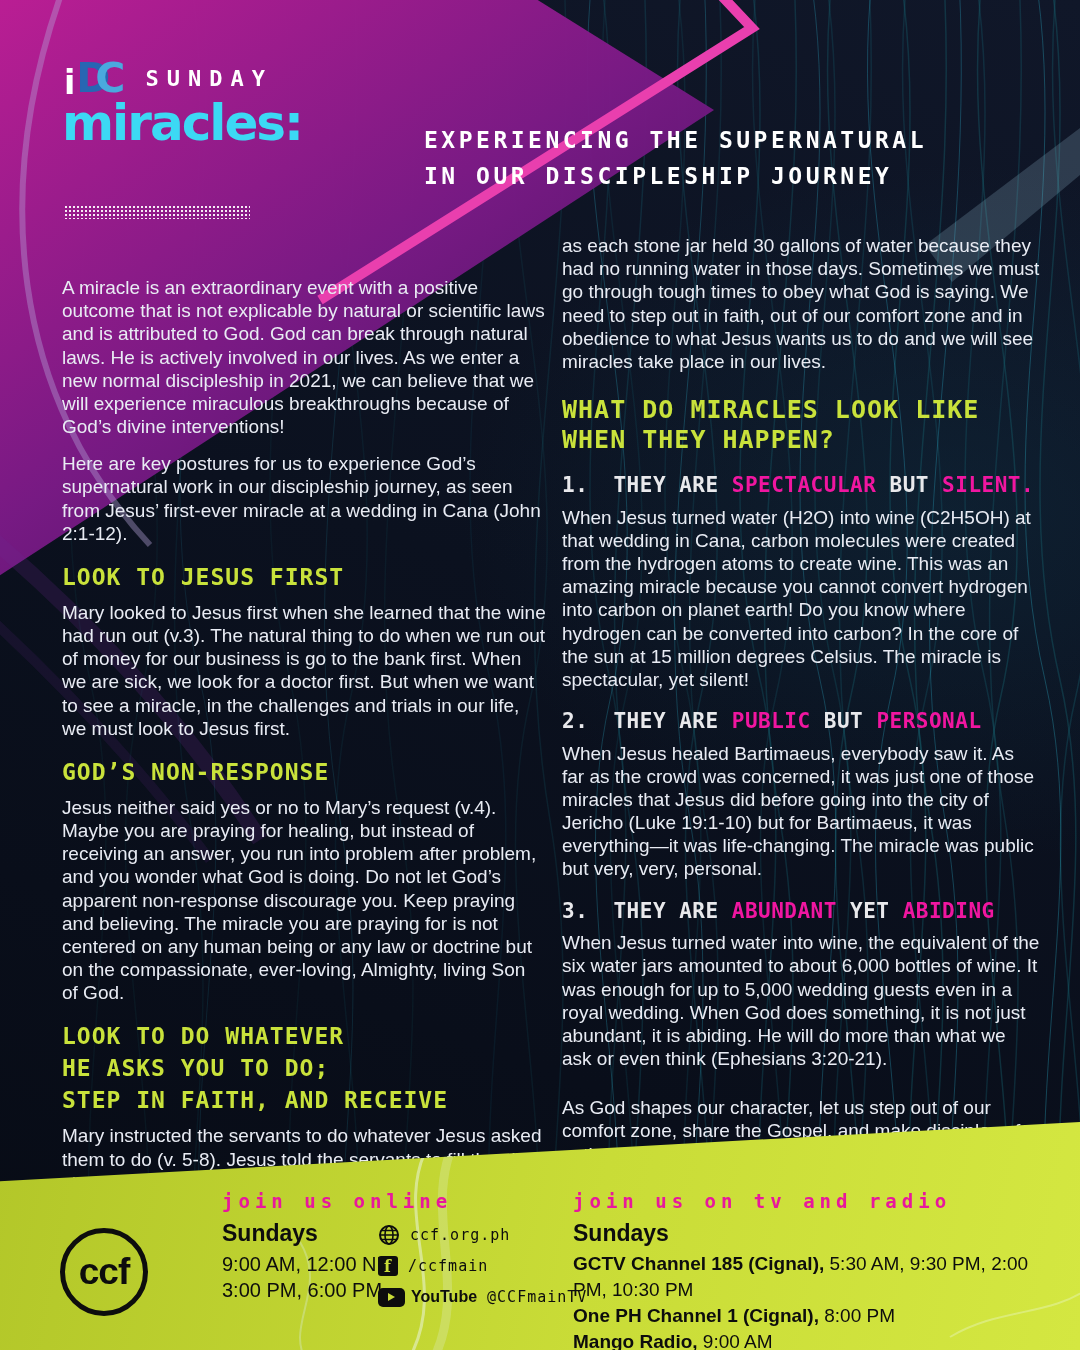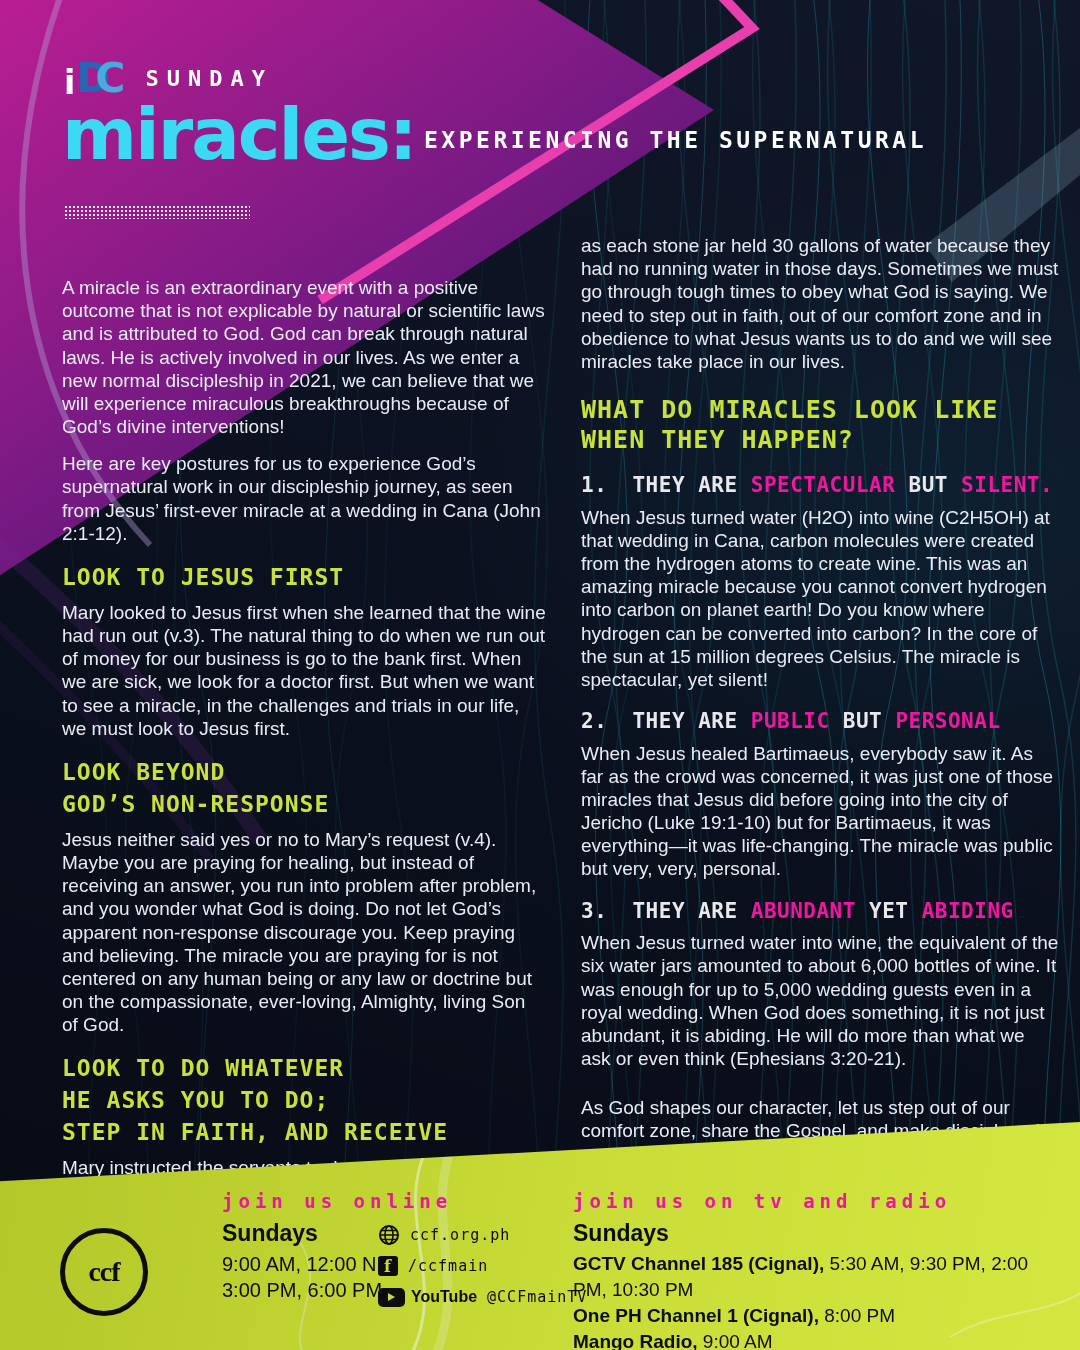--- a/index.html
+++ b/index.html
@@ -17,31 +17,31 @@
   
   .logo-row { position:absolute; left:64px; top:58px; display:flex; align-items:center; }
   .idc-logo { display:inline-flex; align-items:flex-end; font-family:"DejaVu Sans", sans-serif; font-weight:bold; line-height:1; }
   .idc-i { color:#ffffff; font-size:33px; }
   .idc-d { color:#2766b3; font-size:41px; margin-left:1px; }
   .idc-c { color:#4aa9de; font-size:41px; margin-left:-15px; }
   .logo-sunday { margin-left:20px; font-family:"DejaVu Sans Mono", monospace; font-weight:bold;
                  font-size:22px; letter-spacing:8px; color:#ffffff; }
 
   .page-title { position:absolute; left:62px; top:98px; font-family:"DejaVu Sans", sans-serif;
-                font-weight:bold; font-size:72px; letter-spacing:-2px; color:#3cd9f4; line-height:1; }
+                font-weight:bold; font-size:50px; letter-spacing:-2px; color:#3cd9f4; line-height:1; }
   .subtitle { position:absolute; left:424px; top:122px; font-family:"DejaVu Sans Mono", monospace;
               font-weight:bold; font-size:23px; letter-spacing:3.5px; line-height:36px; color:#ffffff; }
   .halftone-bar { position:absolute; left:64px; top:205px; width:186px; height:14px;
                   background-image:radial-gradient(rgba(255,255,255,.92) 1.1px, rgba(255,255,255,0) 1.2px);
                   background-size:4px 4px; }
 
   
   .col { position:absolute; top:234px; color:#e9ecf4; font-size:19px; line-height:1.22; }
   .col-left  { left:62px;  width:484px;margin-top:42px; }
-  .col-right { left:562px; width:478px;margin-left:19px; }
+  .col-right { left:562px; width:478px; }
   .col p { margin:0 0 14px 0; }
 
   .lime-h { font-family:"DejaVu Sans Mono", monospace; font-weight:bold; color:#c9e23b;
             font-size:23px; letter-spacing:1px; line-height:32px; margin:16px 0 8px 0; }
   .lime-h.big { font-size:25px; line-height:30px; margin:22px 0 10px 0; }
 
   .item-h { font-family:"DejaVu Sans Mono", monospace; font-weight:bold; font-size:21px;
             color:#e9e9ec; letter-spacing:.5px; margin:18px 0 7px 0; }
   .item-h .num { margin-right:12px; }
   .item-h .hl { color:#f016a0; }
@@ -49,21 +49,21 @@
 
   
   .footer { position:absolute; left:0; bottom:0; width:1080px; height:228px;
             background:linear-gradient(100deg, #b3c729 0%, #c9dc37 55%, #d4e741 100%);
             clip-path:polygon(0 26%, 100% 0%, 100% 100%, 0 100%); color:#0d0d0d; }
   .footer svg.footer-lines { position:absolute; inset:0; }
 
   .ccf-logo { position:absolute; left:60px; top:106px; width:88px; height:88px;
               border:5px solid #0d0d0d; border-radius:50%;
               display:flex; align-items:center; justify-content:center; }
-  .ccf-logo span { font-family:Liberation Serif, serif; font-weight:bold; font-size:28px;
+  .ccf-logo span { font-family:Liberation Sans, sans-serif; font-weight:bold; font-size:37px;
                    letter-spacing:-1px; color:#0d0d0d; }
 
   .pink-h { font-family:"DejaVu Sans Mono", monospace; font-weight:bold; font-size:19px;
             letter-spacing:5px; color:#e8189c; }
   .f-day { font-weight:bold; font-size:23px; margin-top:8px; }
   .f-times { font-size:20px; line-height:26px; margin-top:4px; }
 
   .online-block { position:absolute; left:222px; top:68px; }
   .links-block { position:absolute; left:378px; top:102px; font-family:"DejaVu Sans Mono", monospace; }
   .link-row { display:flex; align-items:center; gap:10px; margin-bottom:9px; font-size:15px;
@@ -154,32 +154,32 @@
       <span class="idc-i">i</span>
       <span class="idc-d">D</span>
       <span class="idc-c">C</span>
     </div>
     <span class="logo-sunday">SUNDAY</span>
   </div>
 
   <h1 class="page-title">miracles:</h1>
   <div class="subtitle">
     <div>EXPERIENCING THE SUPERNATURAL</div>
+    <div>IN OUR DISCIPLESHIP JOURNEY</div>
   </div>
   <div class="halftone-bar"></div>
 
   <div class="col col-left">
     <p>A miracle is an extraordinary event with a positive outcome that is not explicable by natural or scientific laws and is attributed to God. God can break through natural laws. He is actively involved in our lives. As we enter a new normal discipleship in 2021, we can believe that we will experience miraculous breakthroughs because of God’s divine interventions!</p>
     <p>Here are key postures for us to experience God’s supernatural work in our discipleship journey, as seen from Jesus’ first-ever miracle at a wedding in Cana (John 2:1-12).</p>
 
     <div class="lime-h">LOOK TO JESUS FIRST</div>
     <p>Mary looked to Jesus first when she learned that the wine had run out (v.3). The natural thing to do when we run out of money for our business is go to the bank first. When we are sick, we look for a doctor first. But when we want to see a miracle, in the challenges and trials in our life, we must look to Jesus first.</p>
 
     <div class="lime-h">
-      <div>LOOK BEYOND</div>
       <div>GOD’S NON-RESPONSE</div>
     </div>
     <p>Jesus neither said yes or no to Mary’s request (v.4). Maybe you are praying for healing, but instead of receiving an answer, you run into problem after problem, and you wonder what God is doing. Do not let God’s apparent non-response discourage you. Keep praying and believing. The miracle you are praying for is not centered on any human being or any law or doctrine but on the compassionate, ever-loving, Almighty, living Son of God.</p>
 
     <div class="lime-h">
       <div>LOOK TO DO WHATEVER</div>
       <div>HE ASKS YOU TO DO;</div>
       <div>STEP IN FAITH, AND RECEIVE</div>
     </div>
     <p>Mary instructed the servants to do whatever Jesus asked them to do (v. 5-8). Jesus told the servants to fill the six stone jars with water, but it was not easy to do so</p>

